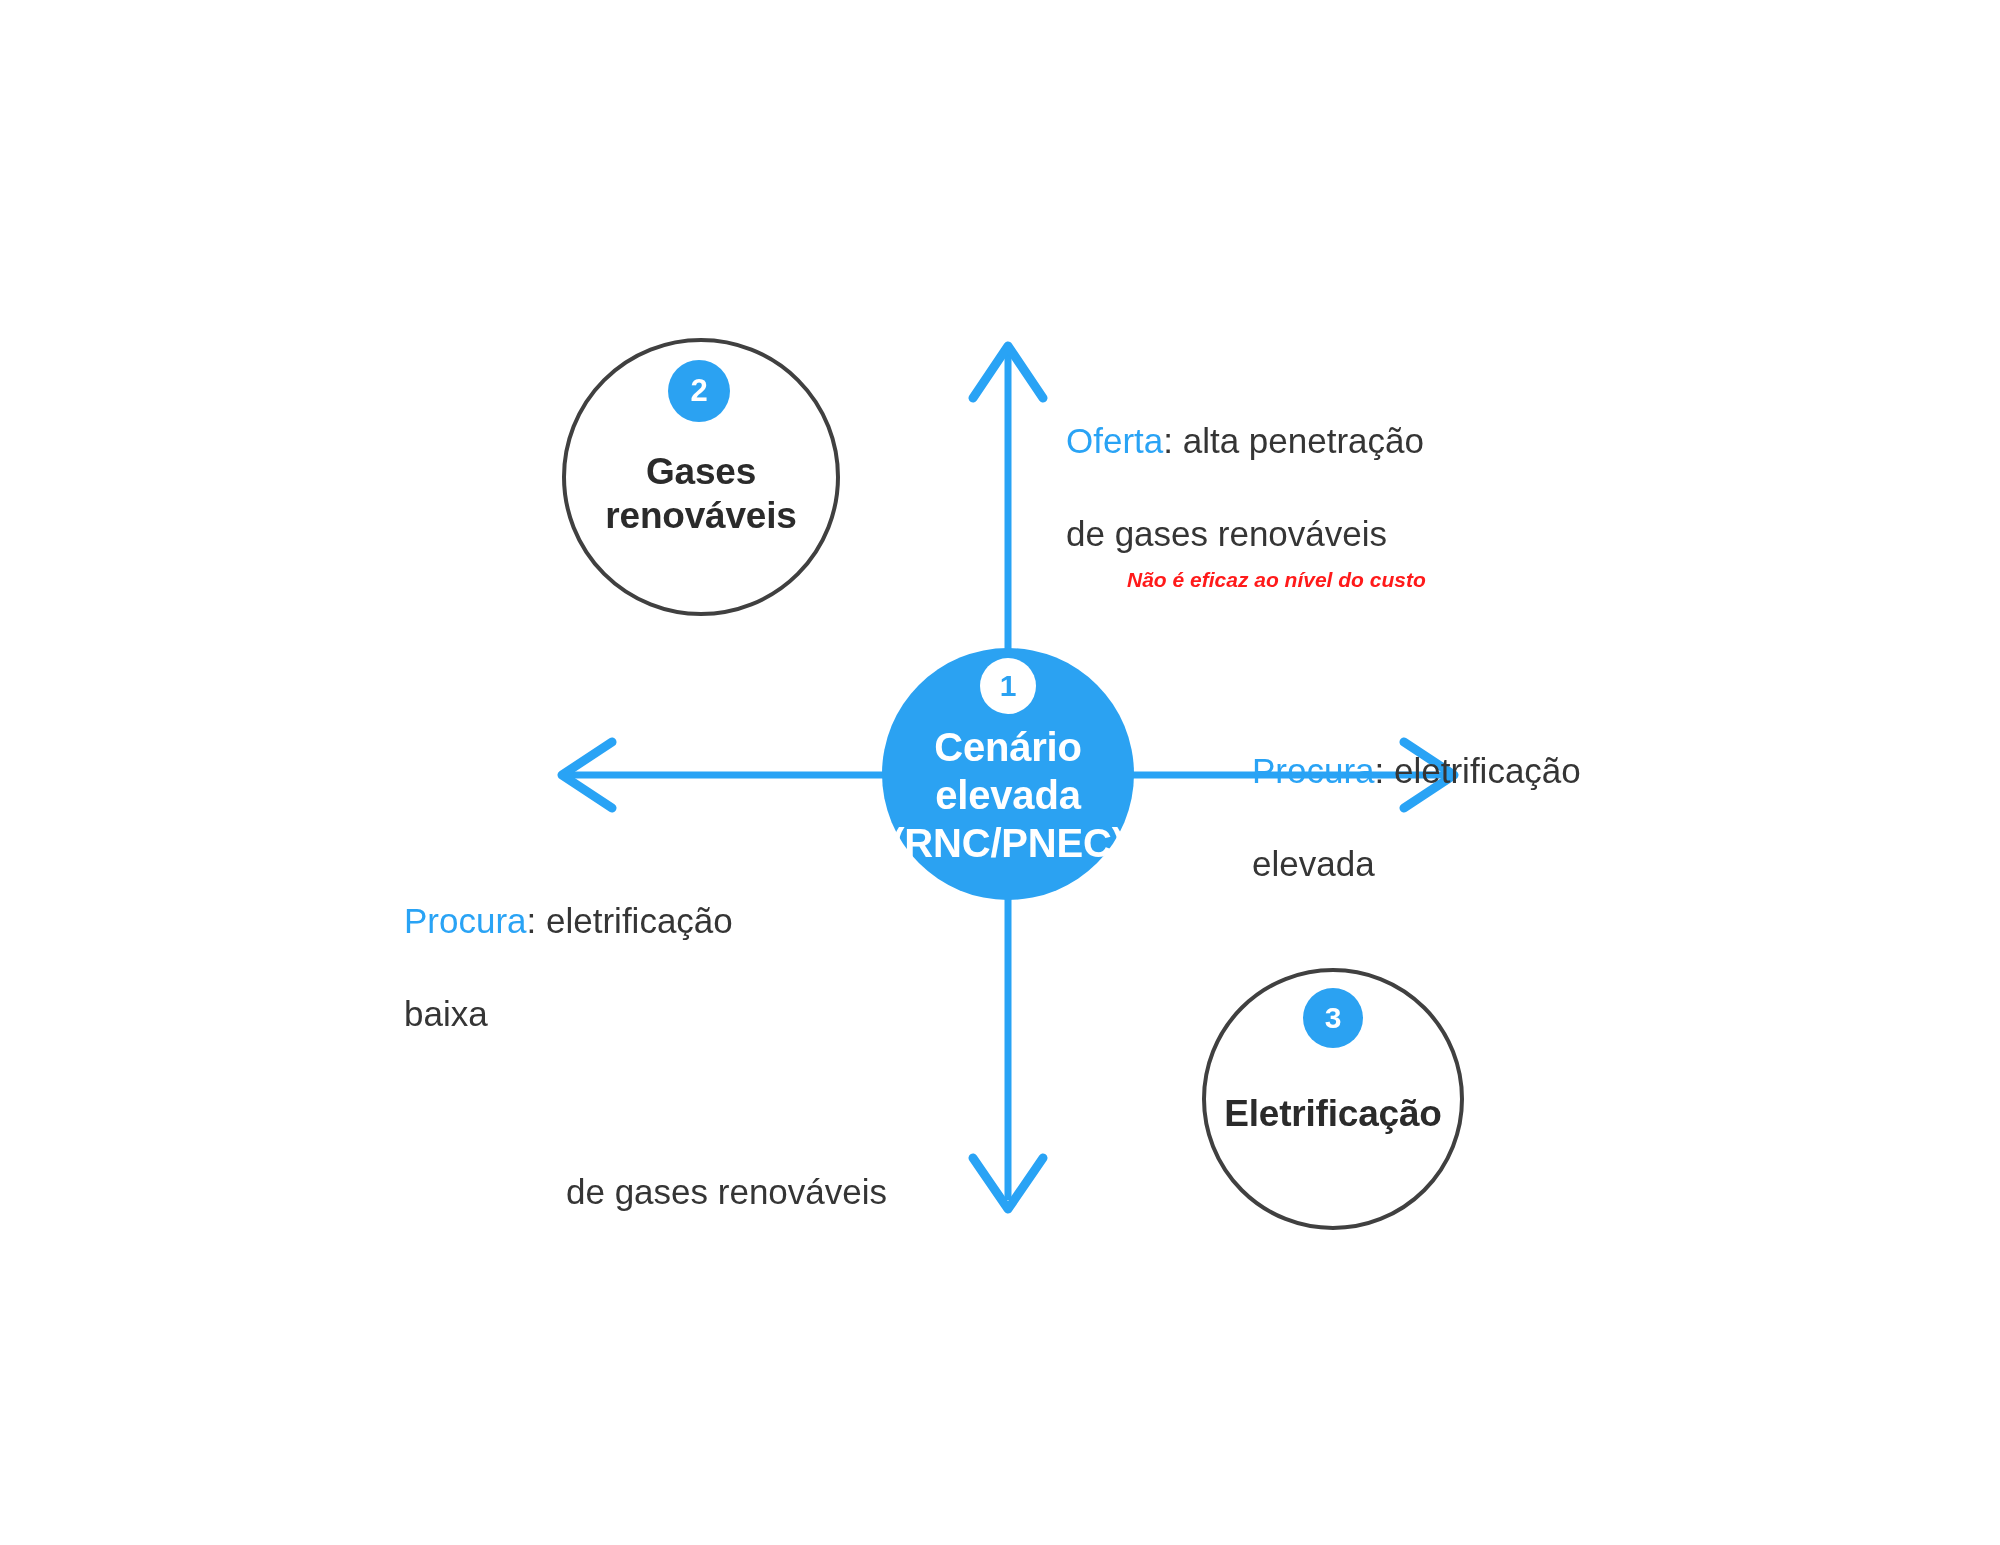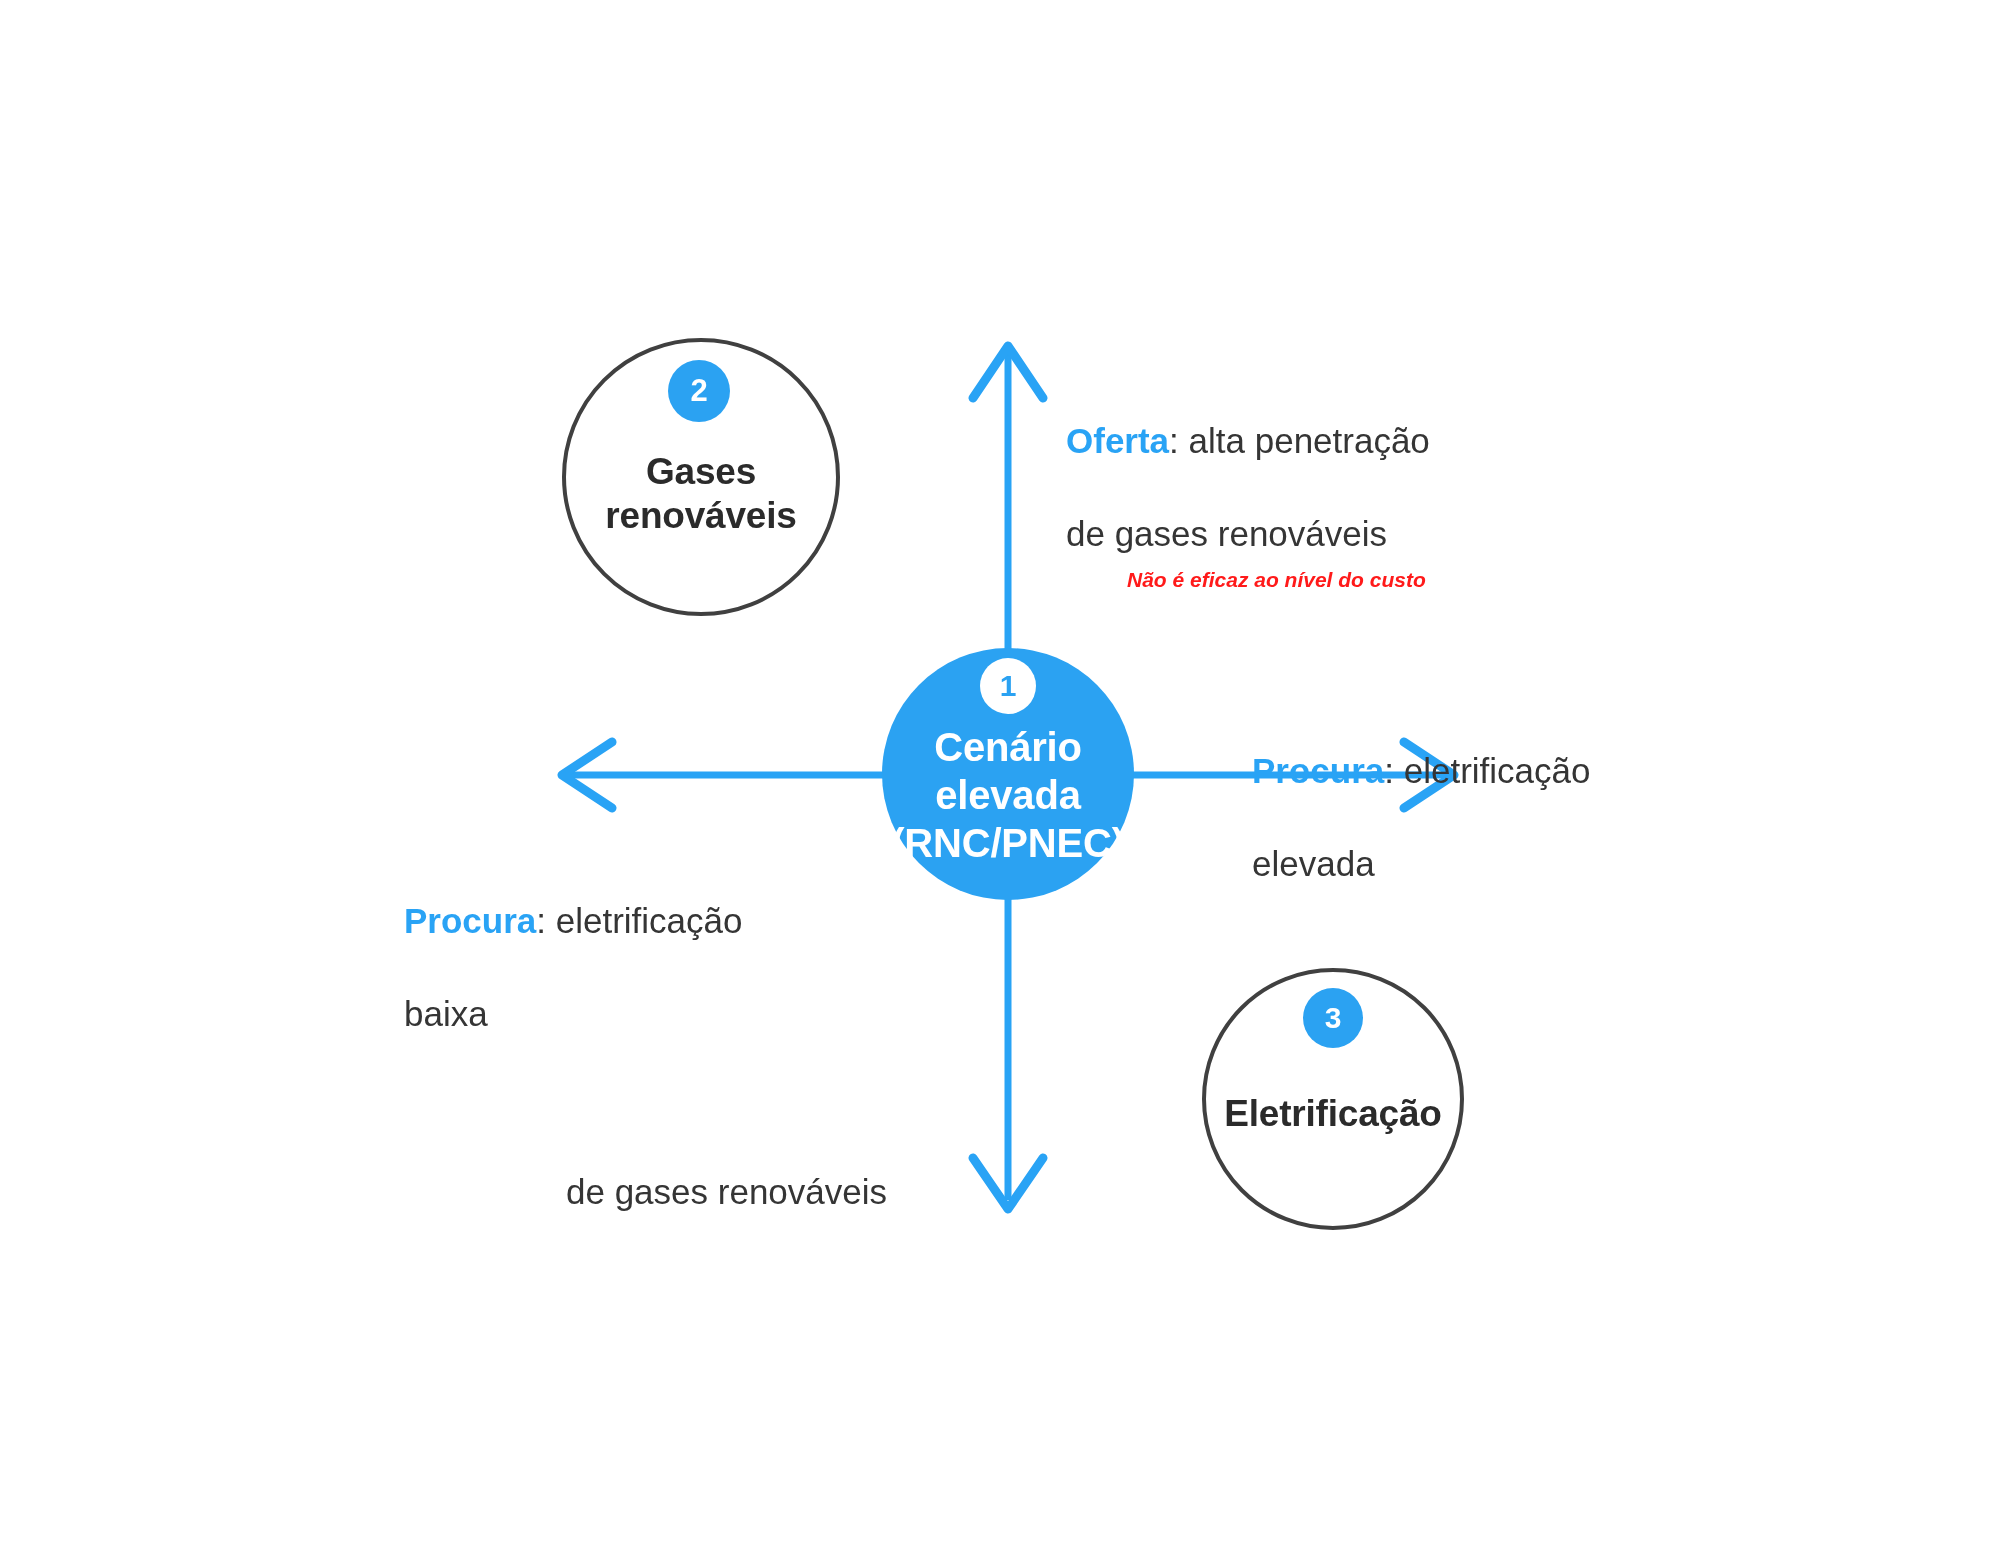--- a/index.html
+++ b/index.html
@@ -81,21 +81,21 @@
   
   .ann {
     position: absolute;
     font-size: 35px;
     line-height: 1.33;
     color: #353535;
     white-space: pre-line;
   }
   .ann .key {
     color: #29A3F5;
-    font-weight: bold;
+    font-weight: normal;
   }
   .ann-red {
     position: absolute;
     font-size: 21px;
     line-height: 1.35;
     color: #FF1A1A;
     font-style: italic;
     font-weight: bold;
     white-space: pre-line;
   }

